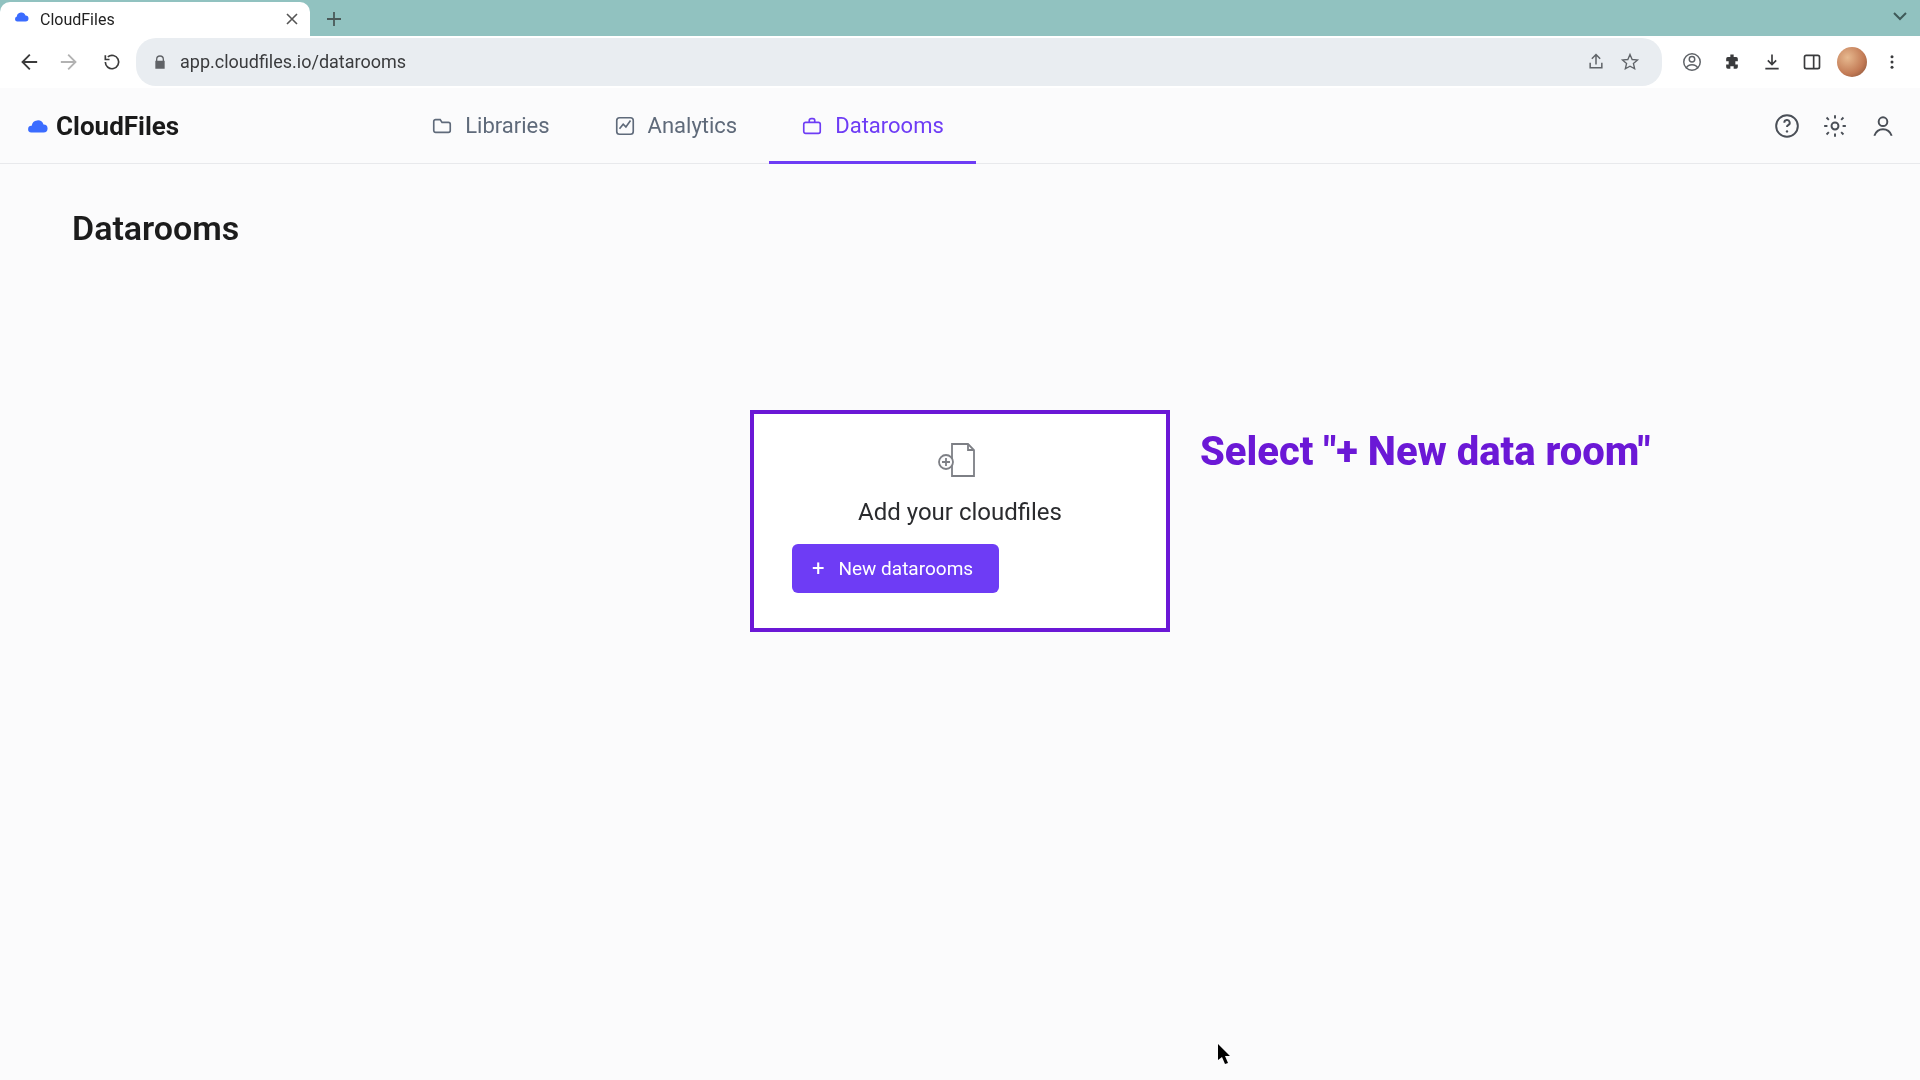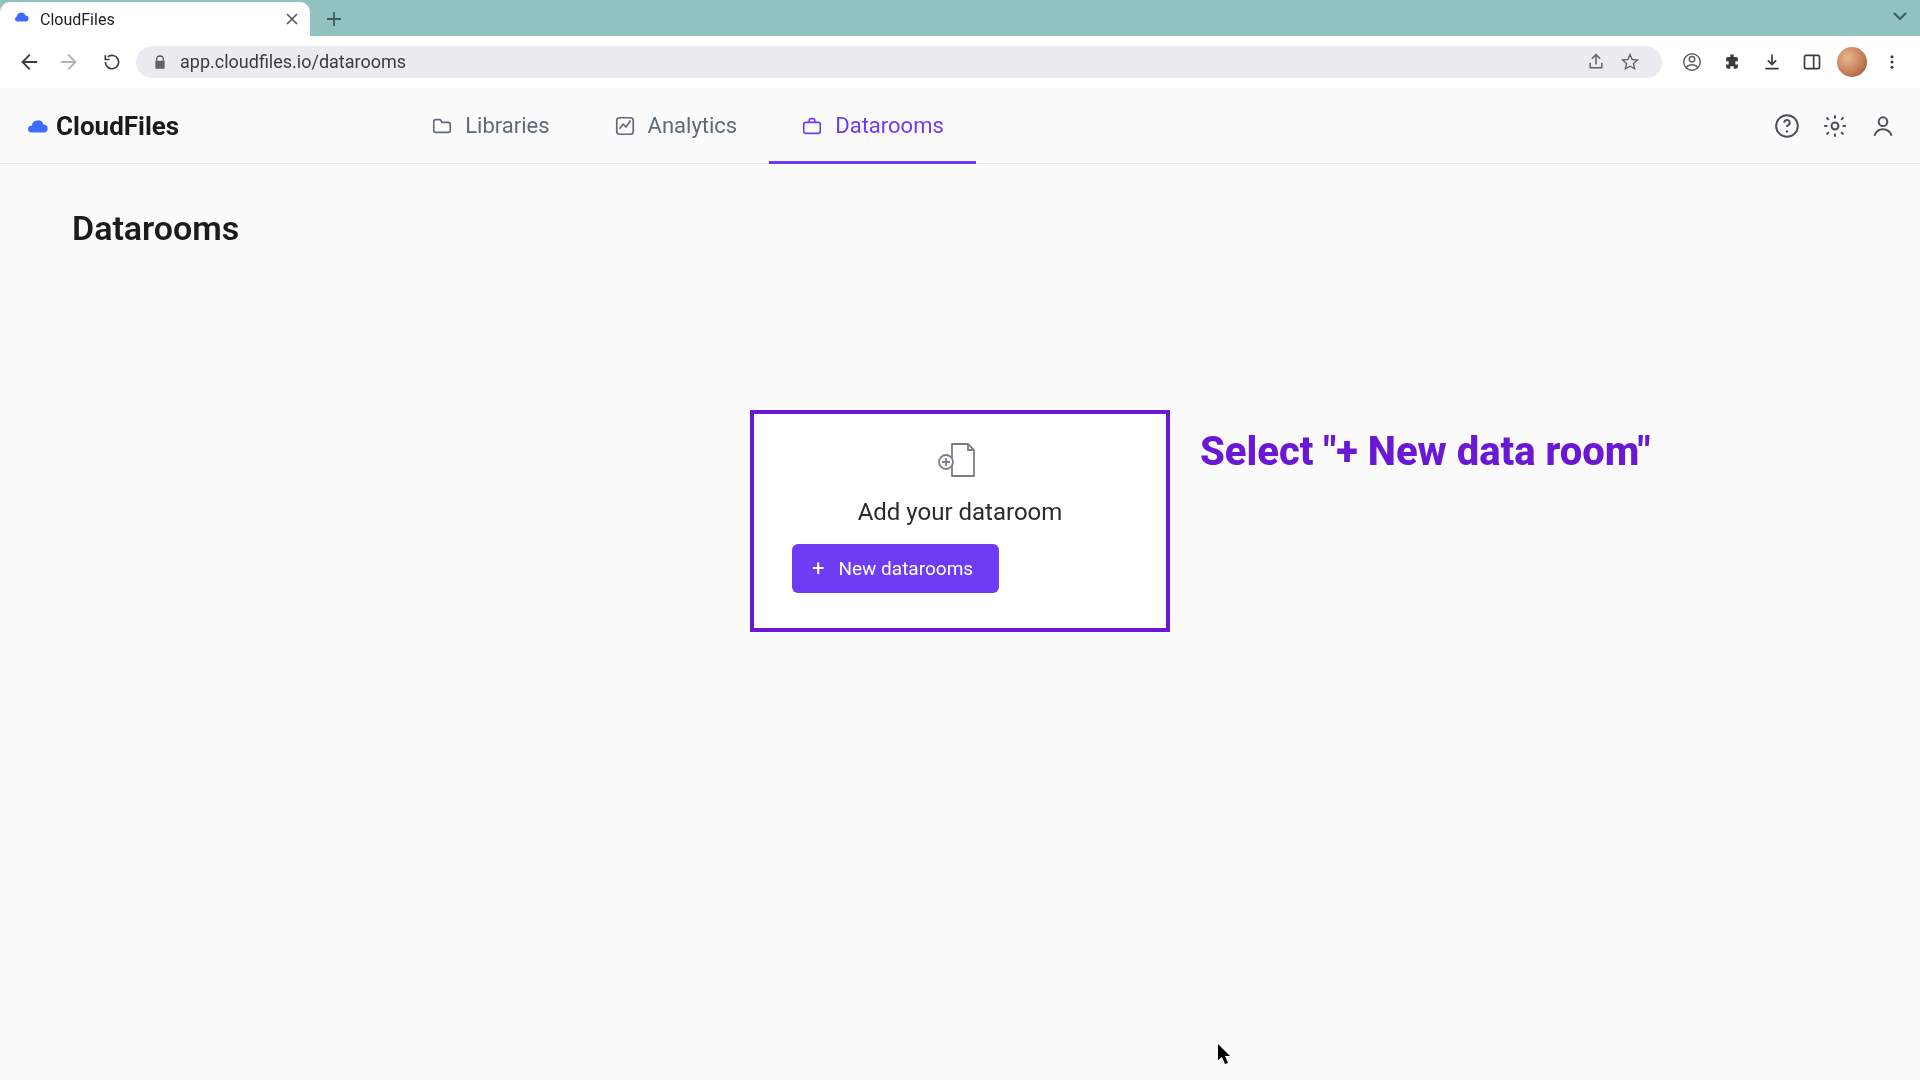--- a/index.html
+++ b/index.html
@@ -26,21 +26,21 @@
   .tab .favicon{width:18px;height:18px;}
   .tab .title{flex:1;font-size:16px;color:var(--text-dark);}
   .tab .close{color:#555;font-size:16px;line-height:1;}
   .newtab{width:28px;height:28px;display:flex;align-items:center;justify-content:center;margin:0 10px 3px 10px;color:#4a5a59;font-size:22px;}
   .tabstrip .window-chevron{position:absolute;right:12px;top:8px;color:#3f5a59;}
 
   
   .addrrow{height:52px;background:#fff;display:flex;align-items:center;padding:0 10px;gap:6px;border-bottom:1px solid #e5e7eb00;}
   .navbtn{width:36px;height:36px;display:flex;align-items:center;justify-content:center;color:#3b3b3b;border-radius:50%;}
   .navbtn.disabled{color:#b2b2b2;}
-  .addrbar{flex:1;height:32px;background:var(--addr-bg);border-radius:20px;display:flex;align-items:center;padding:0 16px;gap:12px;}
+  .addrbar{flex:1;height:48px;background:var(--addr-bg);border-radius:20px;display:flex;align-items:center;padding:0 16px;gap:12px;}
   .addrbar .lock{color:#606367;}
   .addrbar .url{flex:1;font-size:18px;color:#3a3b3d;}
   .addr-actions{display:flex;align-items:center;gap:2px;}
   .addr-actions .icon{width:32px;height:32px;display:flex;align-items:center;justify-content:center;color:#5f6368;}
   .toolbar-icons{display:flex;align-items:center;gap:4px;margin-left:6px;}
   .toolbar-icons .icon{width:36px;height:36px;display:flex;align-items:center;justify-content:center;color:#3a3b3d;}
   .avatar{width:30px;height:30px;border-radius:50%;background:radial-gradient(circle at 35% 35%,#e7b98f,#c27a55 60%,#7c4a32);}
 
   
   .app{height:calc(1080px - 36px - 52px);display:flex;flex-direction:column;}
@@ -269,21 +269,21 @@
 
       <div class="empty-card">
         <span class="docicon" style="align-self:center;margin-left:-4px;">
           <svg width="44" height="40" viewBox="0 0 44 40">
             <path fill="none" stroke="#7d7f85" stroke-width="1.8" d="M16 4h16l6 6v26H16z"></path>
             <path fill="none" stroke="#7d7f85" stroke-width="1.8" d="M32 4v6h6"></path>
             <circle cx="10" cy="22" r="7" fill="#fbfbfc" stroke="#7d7f85" stroke-width="1.8"></circle>
             <path stroke="#7d7f85" stroke-width="1.8" d="M10 18v8M6 22h8"></path>
           </svg>
         </span>
-        <div class="label">Add your dataroom</div>
+        <div class="label">Add your cloudfiles</div>
         <button class="newbtn">
           <span class="plus">+</span>
           <span>New datarooms</span>
         </button>
       </div>
 
       <div class="annotation">Select "+ New data room"</div>
 
       <span class="cursor">
         <svg width="16" height="20" viewBox="0 0 16 20">

